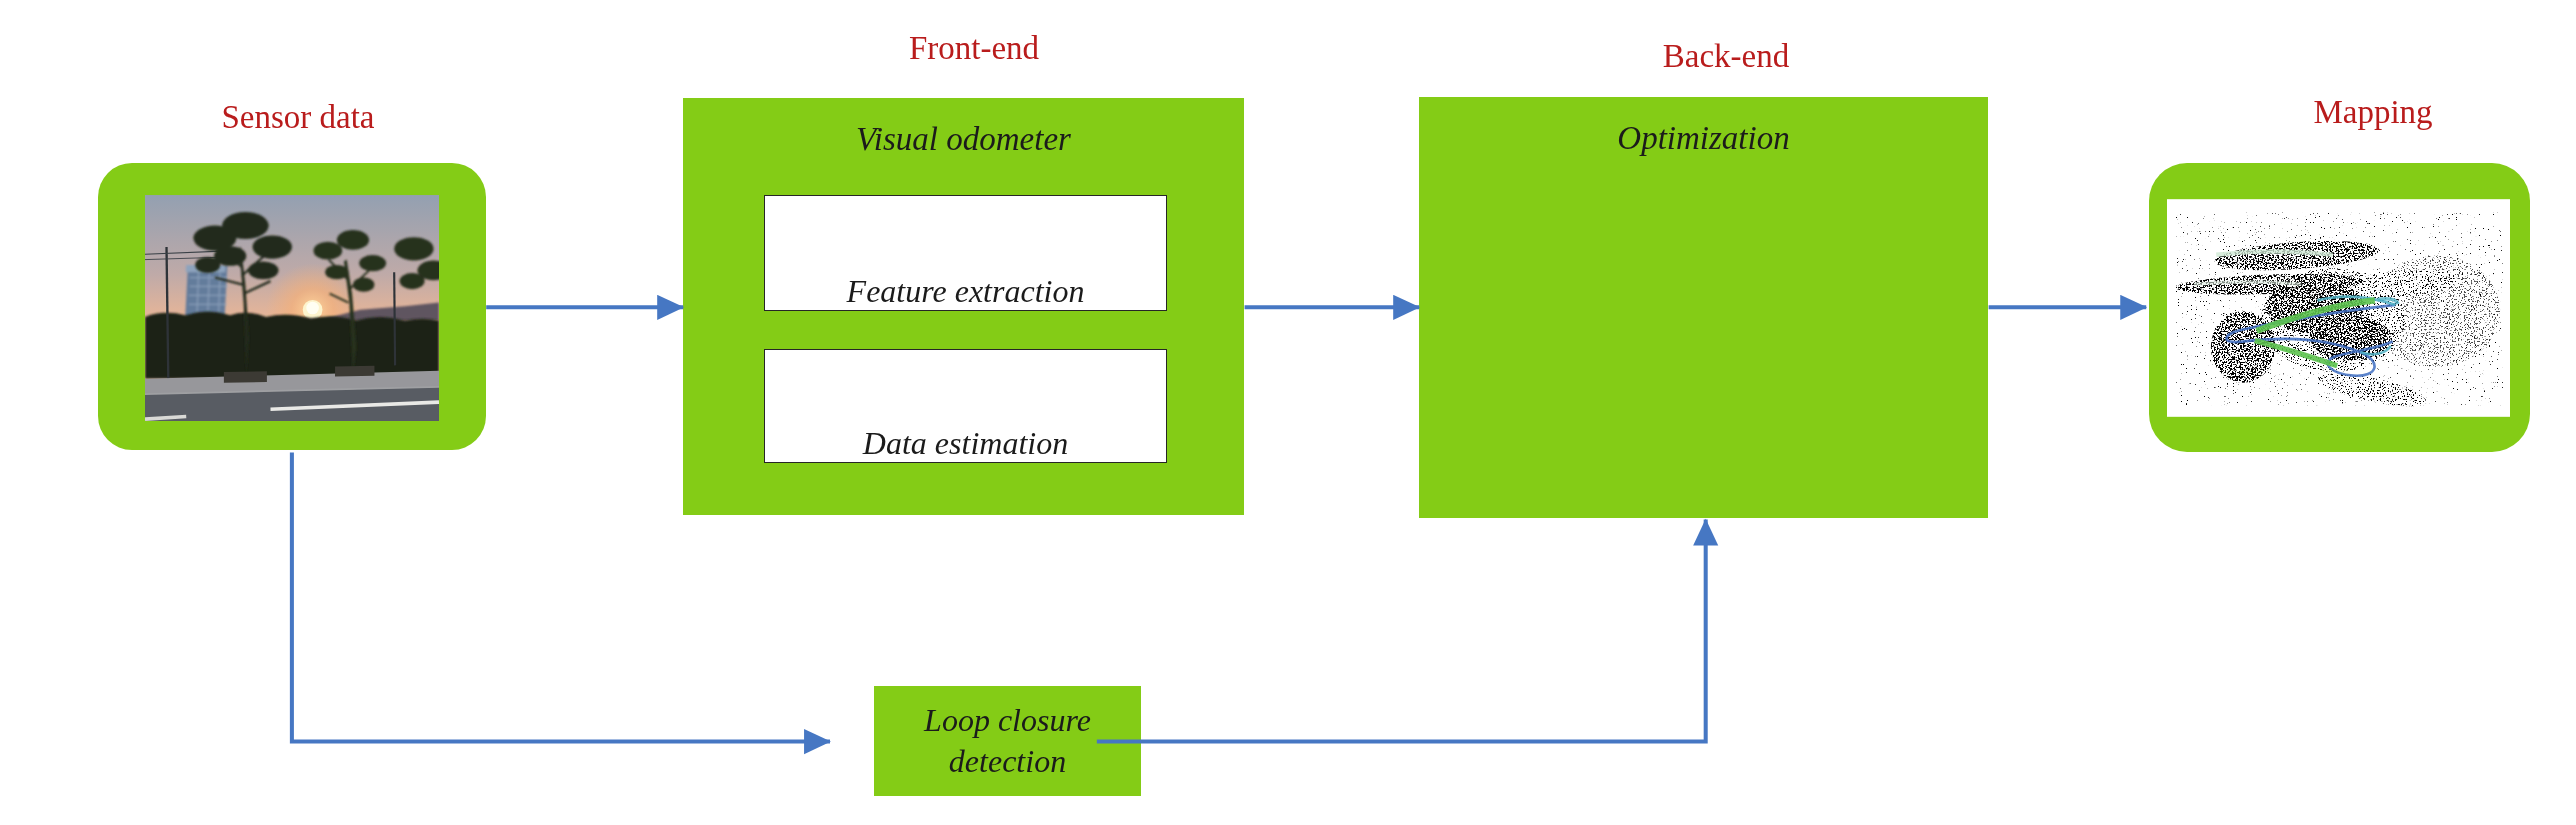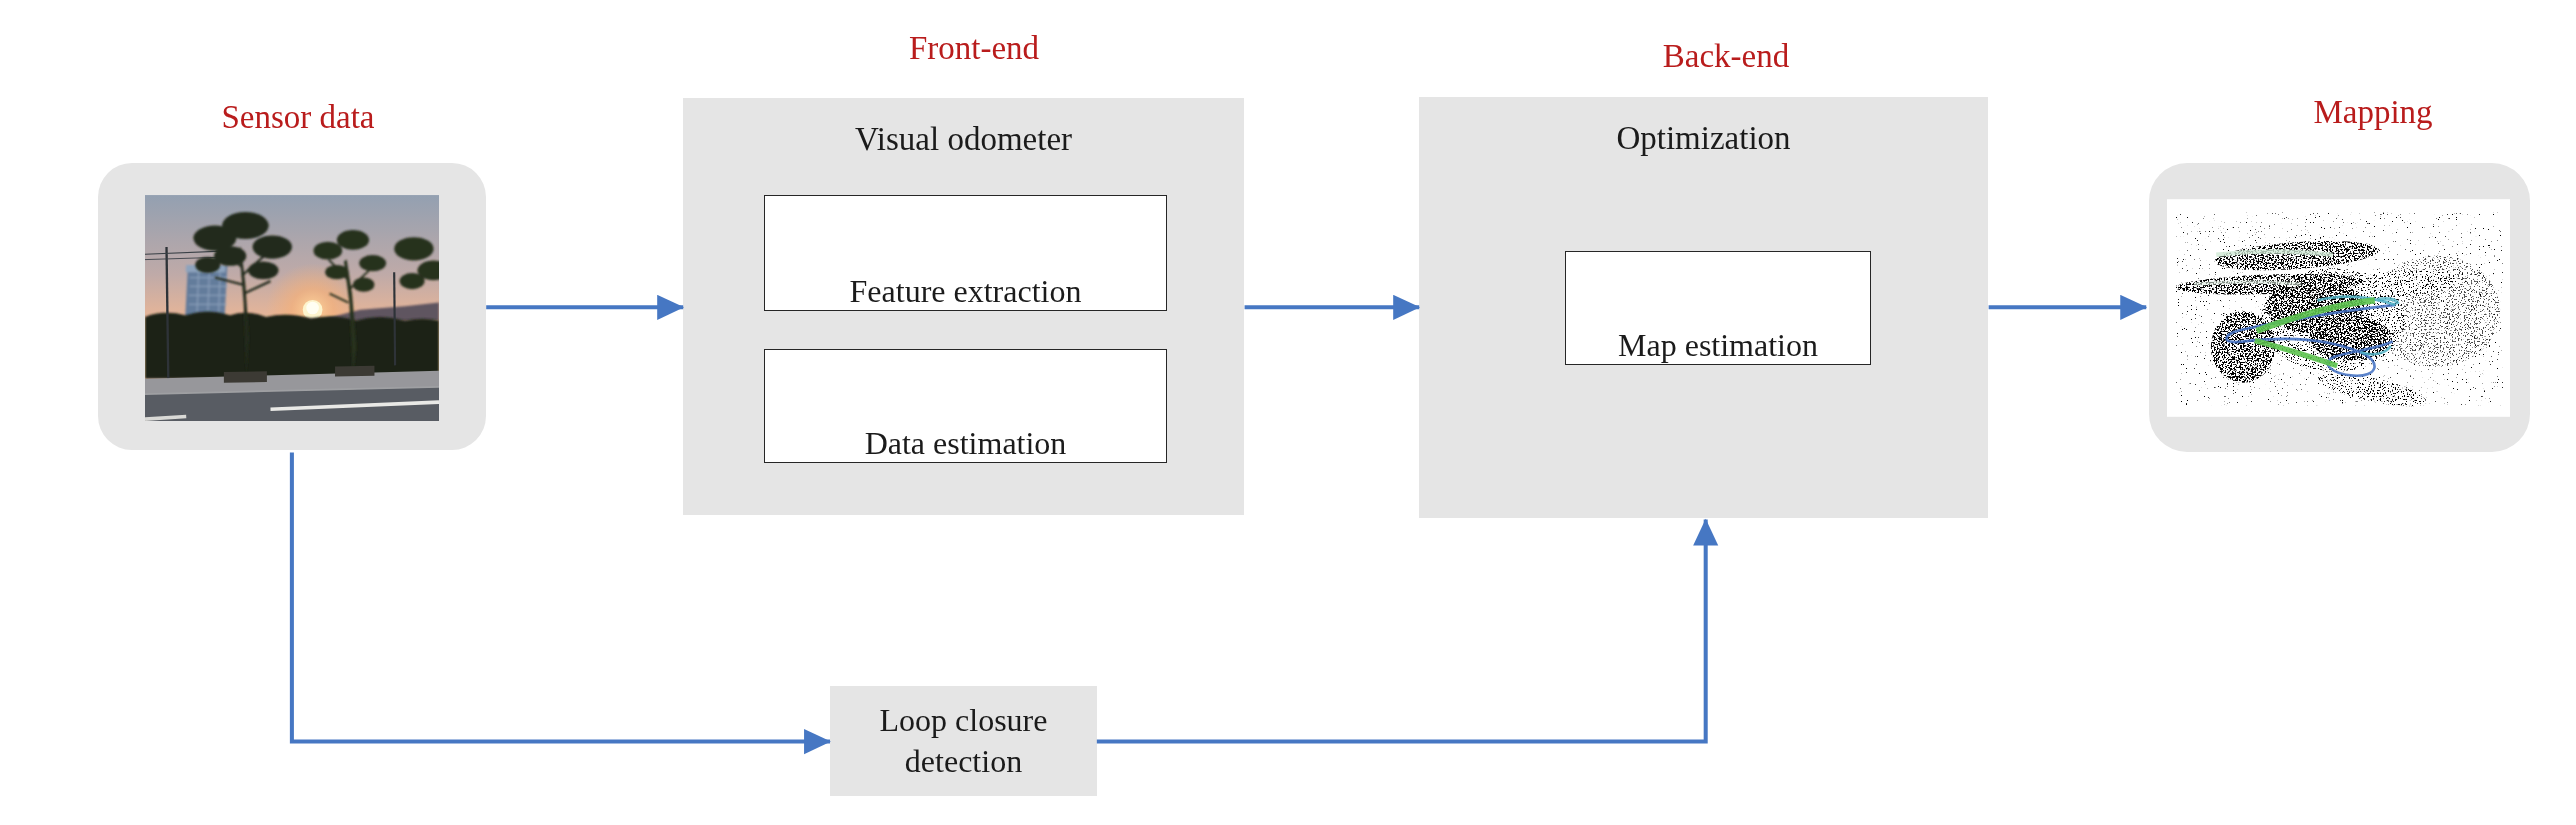--- a/index.html
+++ b/index.html
@@ -14,21 +14,22 @@
   .stage-label {
     position: absolute;
     transform: translateX(-50%);
     font-size: 33px;
     line-height: 36px;
     white-space: nowrap;
     color: #b91c1c;
   }
   .green-box {
     position: absolute;
-    background: #e5e5e5;
+    background: #84cc16;
+    font-style: italic;
   }
   .rounded { border-radius: 34px; }
   .panel-title {
     position: absolute;
     top: 21.5px;
     left: 0;
     width: 100%;
     text-align: center;
     font-size: 33px;
     line-height: 38px;
@@ -46,20 +47,21 @@
   .photo-svg, .map-svg { position: absolute; display: block; }
   .loop-box {
     display: flex;
     align-items: center;
     justify-content: center;
     text-align: center;
     font-size: 32px;
     line-height: 41px;
     padding: 4px 9px;
     box-sizing: border-box;
+    margin-left: 44px;
   }
   .arrow-layer {
     position: absolute;
     left: 0; top: 0;
     width: 2576px; height: 826px;
     pointer-events: none;
   }
 </style>
 </head>
 <body>
@@ -158,23 +160,20 @@
     <div class="white-box" style="left:81px; top:97px; width:401px; height:114px;">
       <span>Feature extraction</span>
     </div>
     <div class="white-box" style="left:81px; top:251px; width:401px; height:112px;">
       <span>Data estimation</span>
     </div>
   </div>
 
   <div class="green-box" style="left:1419px; top:97px; width:569px; height:421px;">
     <div class="panel-title">Optimization</div>
-    <div class="white-box" style="left:146px; top:154px; width:304px; height:112px;">
-      <span>Map estimation</span>
-    </div>
   </div>
 
   <div class="green-box rounded" style="left:2149px; top:163px; width:381px; height:289px; border-radius:38px;">
     <svg class="map-svg" style="left:18px; top:36px;" width="343" height="218" viewBox="0 0 383 243">
       <defs>
         <filter id="dense" x="-5%" y="-5%" width="110%" height="110%">
           <feTurbulence type="fractalNoise" baseFrequency="0.55" numOctaves="2" seed="7" result="n"></feTurbulence>
           <feColorMatrix in="n" type="matrix" values="0 0 0 0 0  0 0 0 0 0  0 0 0 0 0  0 0 0 22 -11" result="a"></feColorMatrix>
           <feComposite in="a" in2="SourceGraphic" operator="in"></feComposite>
         </filter>

